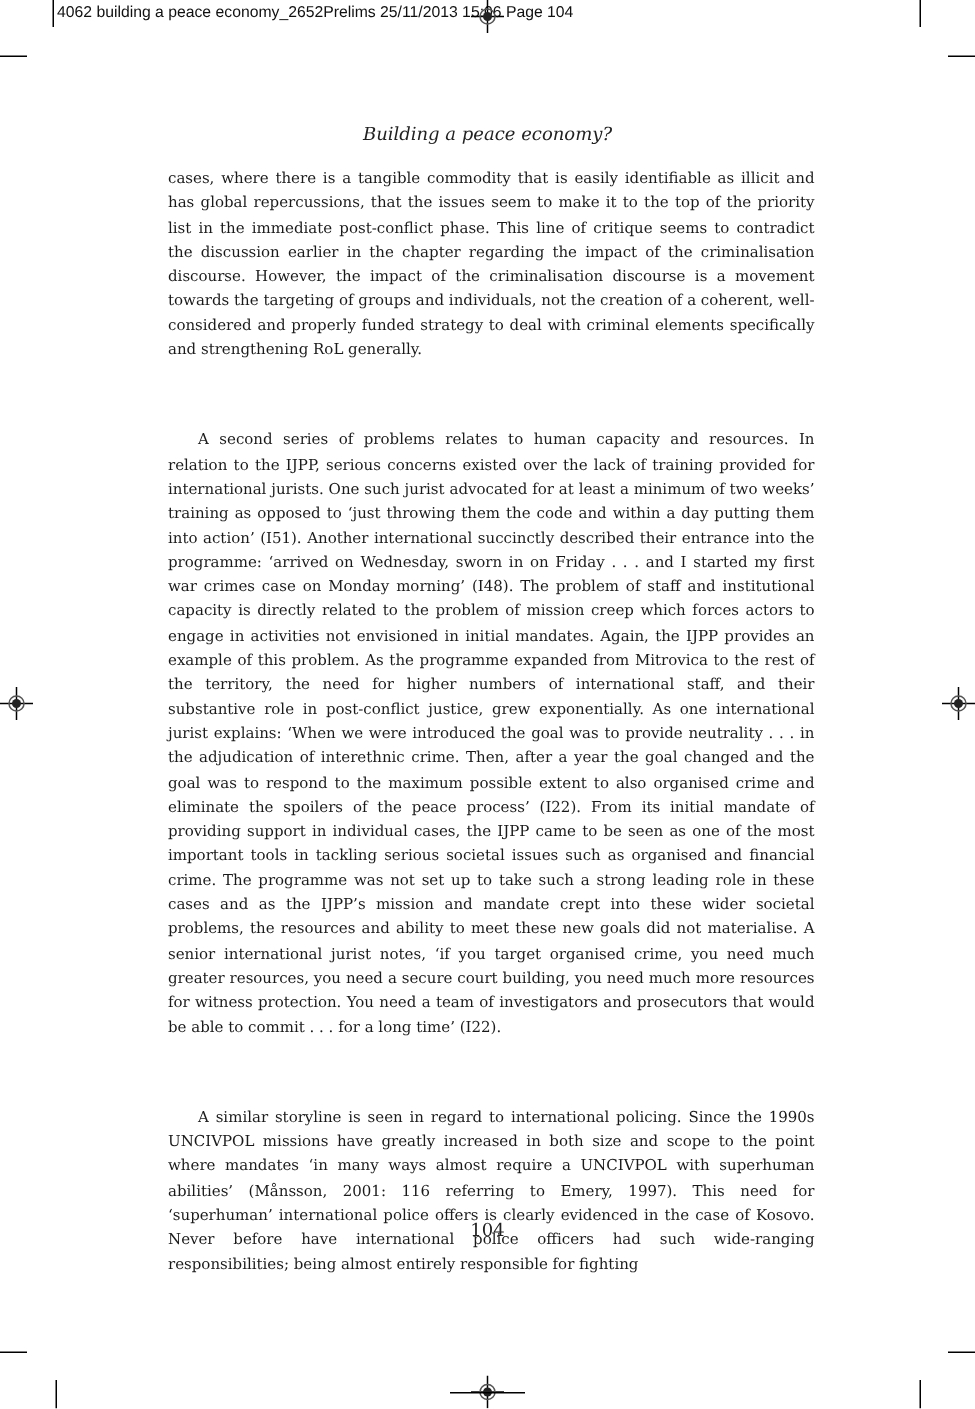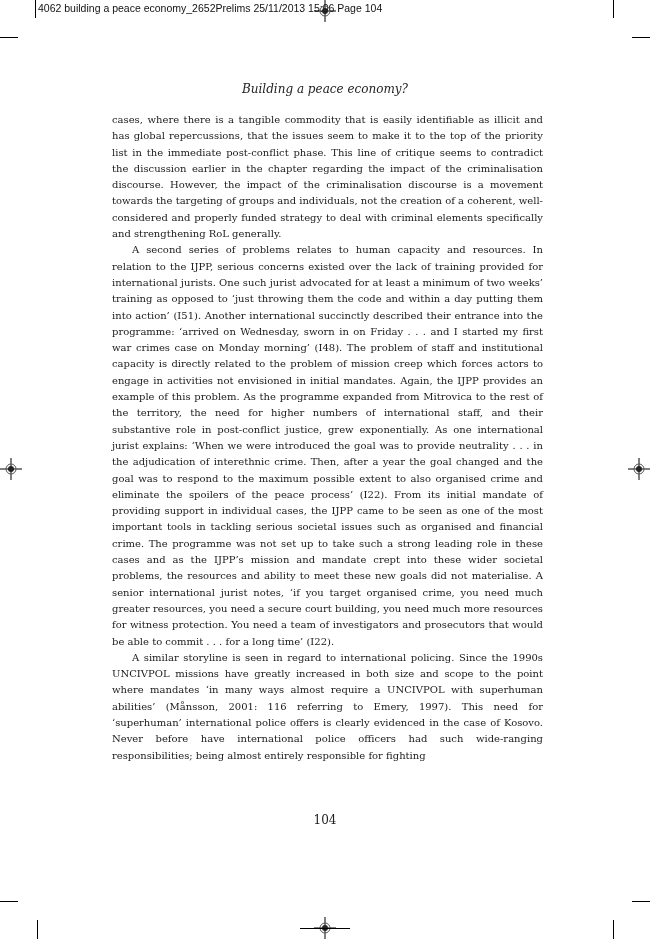--- a/index.html
+++ b/index.html
@@ -14,21 +14,21 @@
   .reg { position: absolute; width: 22px; height: 22px; }
   .running-head {
     position: absolute; left: 0; width: 650px; top: 82px; text-align: center;
     font-family: "DejaVu Serif", serif; font-style: italic; font-size: 12px; color: #222;
   }
   .body-text {
     position: absolute; left: 112px; top: 112px; width: 431px;
     font-family: "DejaVu Serif", serif; font-size: 10px; line-height: 16.3px; color: #1a1a1a;
   }
   .body-text p { margin: 0; text-align: justify; hyphens: manual; }
-  .body-text p.indent { text-indent: 20px; }
+  .body-text p.indent { text-indent: 20px; margin-top: 44px; }
   .folio {
     position: absolute; left: 0; width: 650px; top: 813px; text-align: center;
     font-family: "DejaVu Serif", serif; font-size: 12px; color: #222;
   }
 </style>
 </head>
 <body>
 
 <div class="slug-bar"></div>
 <div class="slug">4062 building a peace economy_2652Prelims  25/11/2013  15:06  Page 104</div>

